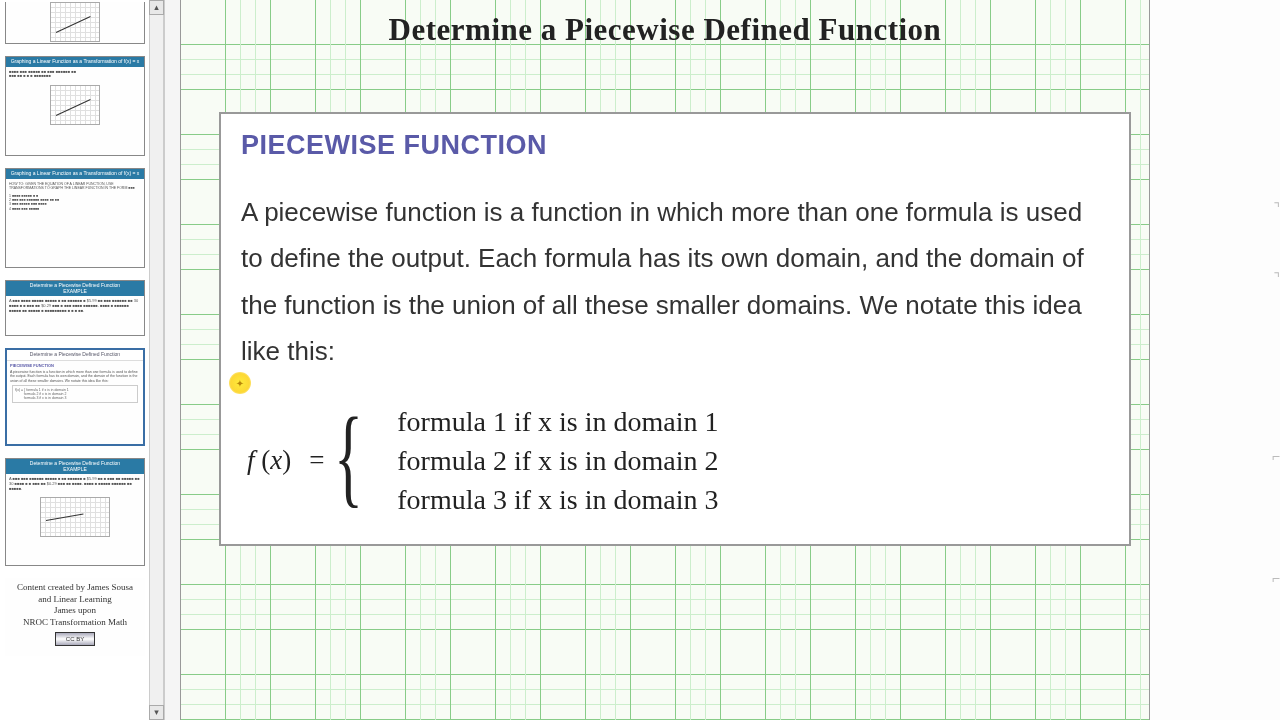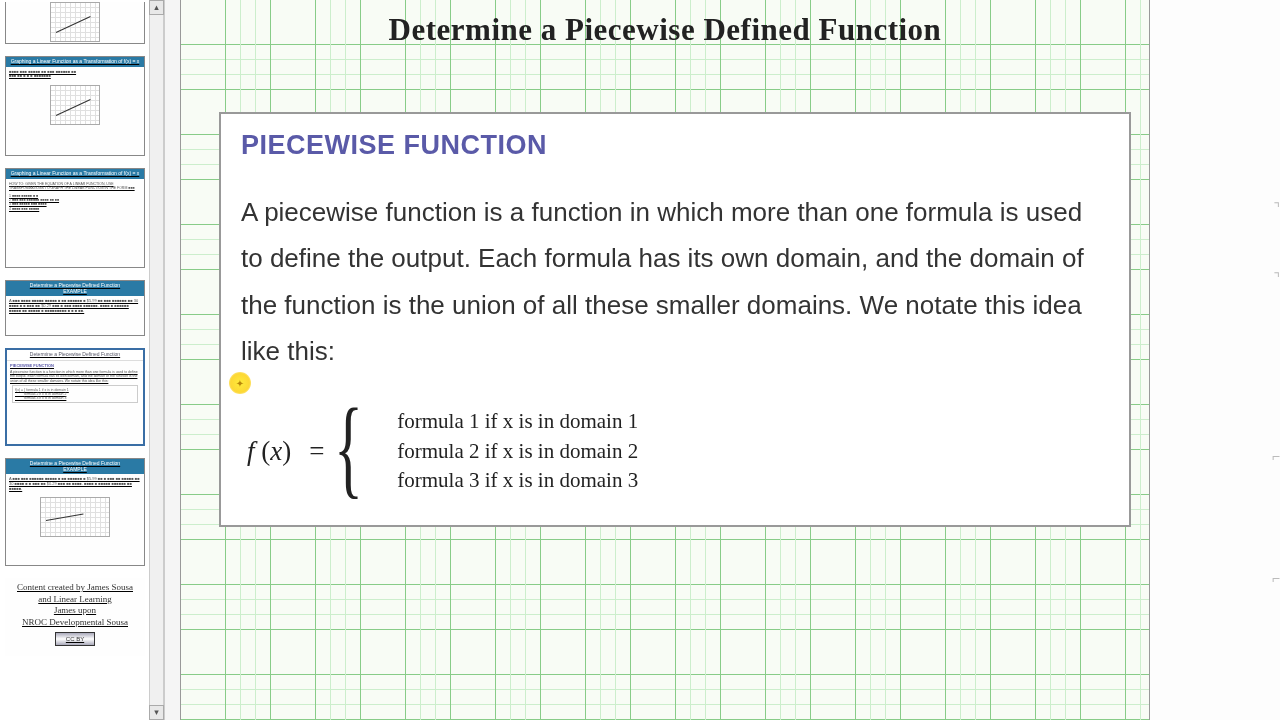--- a/index.html
+++ b/index.html
@@ -24,21 +24,20 @@
     height: 720px;
     overflow: hidden;
     padding: 0 4px;
   }
   .thumb {
     width: 140px;
     margin: 12px auto;
     border: 1px solid #888;
     background: #fefefe;
     position: relative;
-    text-decoration: underline;
   }
   .thumb.active { border: 2px solid #3a6ea5; }
   .thumb-header {
     background: #2a7aa5;
     color: #fff;
     font-size: 5px;
     text-align: center;
     padding: 2px 1px;
     font-family: Arial, sans-serif;
     line-height: 1.1;
@@ -198,21 +197,21 @@
     font-size: 110px;
     line-height: 0.9;
     font-weight: 100;
     font-family: 'Times New Roman', serif;
     margin-right: 10px;
     transform: scaleX(0.55);
     transform-origin: left center;
     position: relative;
     top: -4px;
   }
-  .cases { line-height: 1.4; font-size: 21px; }
+  .cases { line-height: 1.4; font-size: 28px; }
   .marker {
     position: absolute;
     width: 22px;
     height: 22px;
     background: radial-gradient(circle, #ffeb3b 0%, #fdd835 60%, rgba(253,216,53,0) 100%);
     border-radius: 50%;
     left: 48px;
     top: 372px;
     display: flex;
     align-items: center;
@@ -277,21 +276,21 @@
       <div class="thumb-header">Determine a Piecewise Defined Function<br>EXAMPLE</div>
       <div class="thumb-body">A ■■■ ■■■ ■■■■■■ ■■■■■ ■ ■■ ■■■■■■ ■ $5.99 ■■ ■ ■■■ ■■ ■■■■■ ■■ 30 ■■■■ ■ ■ ■■■ ■■ $0.29 ■■■ ■■ ■■■■. ■■■■ ■ ■■■■■ ■■■■■■ ■■ ■■■■■.</div>
       <div class="thumb-graph flat" style="width:70px;height:40px;"></div>
     </div>
 
     <div class="thumb" style="height:78px;border:none;">
       <div class="credits">
         <div>Content created by James Sousa</div>
         <div>and Linear Learning</div>
         <div>James upon</div>
-        <div>NROC Developmental Sousa</div>
+        <div>NROC Transformation Math</div>
         <div class="cc-badge">CC BY</div>
       </div>
     </div>
 
   </div>
 </div>
 
 <div class="main">
   <div class="slide">
     <div class="slide-title">Determine a Piecewise Defined Function</div>

